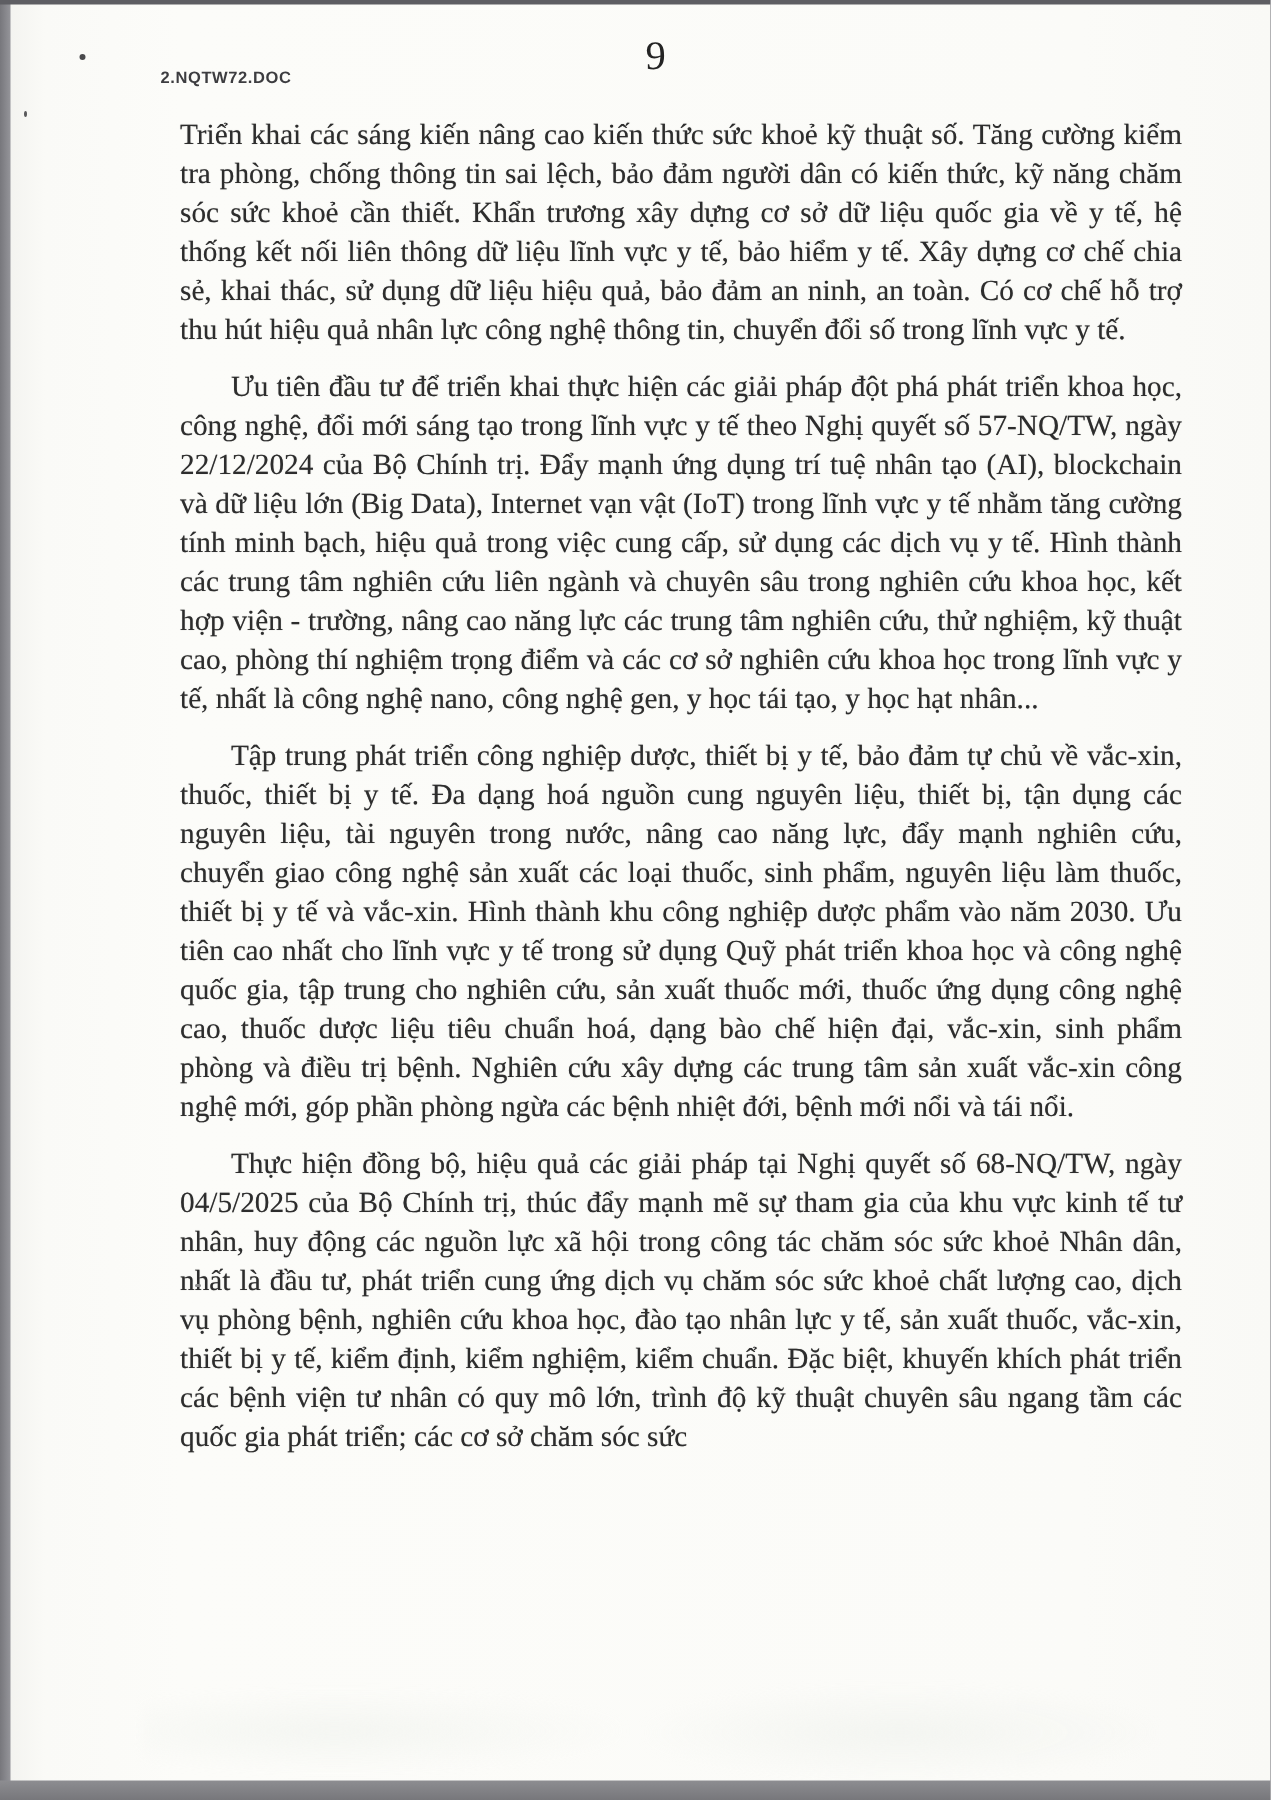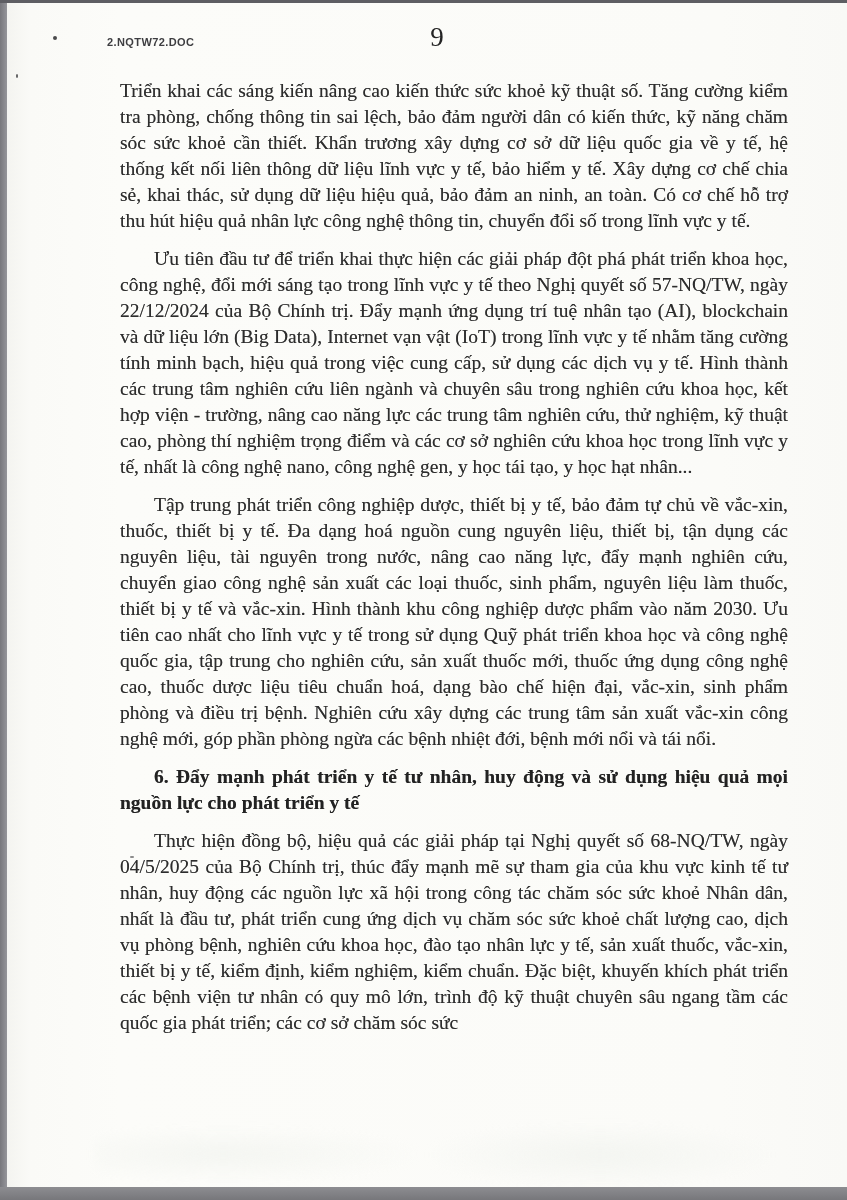--- a/index.html
+++ b/index.html
@@ -14,21 +14,21 @@
     background:linear-gradient(90deg,#f2f2ee 0px,#fafaf7 30px,#fcfcf9 120px,#fbfbf8 720px,#f9f9f6 847px);
   }
   
   .edge-left{position:absolute;left:0;top:0;width:7px;height:1200px;
     background:linear-gradient(90deg,#77777c,#95959a);}
   .edge-top{position:absolute;left:0;top:0;width:847px;height:3px;background:#5e5e63;}
   .edge-bottom{position:absolute;left:0;top:1187px;width:847px;height:13px;
     background:linear-gradient(180deg,#8d8d91,#77777b);}
   
   .doc-label{
-    position:absolute;left:107px;top:36px;
+    position:absolute;left:107px;top:46px;
     font-family:"Liberation Sans","DejaVu Sans",sans-serif;
     font-size:11px;font-weight:700;letter-spacing:.4px;color:#3d3d40;
   }
   .page-num-row{position:absolute;left:103px;top:22px;width:668px;text-align:center;}
   .page-num{font-size:27px;color:#242424;}
   
   .bodytext{position:absolute;left:120px;top:78px;width:668px;color:#2d2d2d;}
   .para{
     margin:0 0 12px 0;
     font-size:19.5px;line-height:26px;
@@ -55,21 +55,20 @@
 
   <span class="doc-label">2.NQTW72.DOC</span>
   <div class="page-num-row">
     <span class="page-num">9</span>
   </div>
 
   <main class="bodytext">
     <p class="para no-indent">Triển khai các sáng kiến nâng cao kiến thức sức khoẻ kỹ thuật số. Tăng cường kiểm tra phòng, chống thông tin sai lệch, bảo đảm người dân có kiến thức, kỹ năng chăm sóc sức khoẻ cần thiết. Khẩn trương xây dựng cơ sở dữ liệu quốc gia về y tế, hệ thống kết nối liên thông dữ liệu lĩnh vực y tế, bảo hiểm y tế. Xây dựng cơ chế chia sẻ, khai thác, sử dụng dữ liệu hiệu quả, bảo đảm an ninh, an toàn. Có cơ chế hỗ trợ thu hút hiệu quả nhân lực công nghệ thông tin, chuyển đổi số trong lĩnh vực y tế.</p>
     <p class="para">Ưu tiên đầu tư để triển khai thực hiện các giải pháp đột phá phát triển khoa học, công nghệ, đổi mới sáng tạo trong lĩnh vực y tế theo Nghị quyết số 57-NQ/TW, ngày 22/12/2024 của Bộ Chính trị. Đẩy mạnh ứng dụng trí tuệ nhân tạo (AI), blockchain và dữ liệu lớn (Big Data), Internet vạn vật (IoT) trong lĩnh vực y tế nhằm tăng cường tính minh bạch, hiệu quả trong việc cung cấp, sử dụng các dịch vụ y tế. Hình thành các trung tâm nghiên cứu liên ngành và chuyên sâu trong nghiên cứu khoa học, kết hợp viện - trường, nâng cao năng lực các trung tâm nghiên cứu, thử nghiệm, kỹ thuật cao, phòng thí nghiệm trọng điểm và các cơ sở nghiên cứu khoa học trong lĩnh vực y tế, nhất là công nghệ nano, công nghệ gen, y học tái tạo, y học hạt nhân...</p>
     <p class="para">Tập trung phát triển công nghiệp dược, thiết bị y tế, bảo đảm tự chủ về vắc-xin, thuốc, thiết bị y tế. Đa dạng hoá nguồn cung nguyên liệu, thiết bị, tận dụng các nguyên liệu, tài nguyên trong nước, nâng cao năng lực, đẩy mạnh nghiên cứu, chuyển giao công nghệ sản xuất các loại thuốc, sinh phẩm, nguyên liệu làm thuốc, thiết bị y tế và vắc-xin. Hình thành khu công nghiệp dược phẩm vào năm 2030. Ưu tiên cao nhất cho lĩnh vực y tế trong sử dụng Quỹ phát triển khoa học và công nghệ quốc gia, tập trung cho nghiên cứu, sản xuất thuốc mới, thuốc ứng dụng công nghệ cao, thuốc dược liệu tiêu chuẩn hoá, dạng bào chế hiện đại, vắc-xin, sinh phẩm phòng và điều trị bệnh. Nghiên cứu xây dựng các trung tâm sản xuất vắc-xin công nghệ mới, góp phần phòng ngừa các bệnh nhiệt đới, bệnh mới nổi và tái nổi.</p>
-    <p class="para heading">6. Đẩy mạnh phát triển y tế tư nhân, huy động và sử dụng hiệu quả mọi nguồn lực cho phát triển y tế</p>
     <p class="para">Thực hiện đồng bộ, hiệu quả các giải pháp tại Nghị quyết số 68-NQ/TW, ngày 04/5/2025 của Bộ Chính trị, thúc đẩy mạnh mẽ sự tham gia của khu vực kinh tế tư nhân, huy động các nguồn lực xã hội trong công tác chăm sóc sức khoẻ Nhân dân, nhất là đầu tư, phát triển cung ứng dịch vụ chăm sóc sức khoẻ chất lượng cao, dịch vụ phòng bệnh, nghiên cứu khoa học, đào tạo nhân lực y tế, sản xuất thuốc, vắc-xin, thiết bị y tế, kiểm định, kiểm nghiệm, kiểm chuẩn. Đặc biệt, khuyến khích phát triển các bệnh viện tư nhân có quy mô lớn, trình độ kỹ thuật chuyên sâu ngang tầm các quốc gia phát triển; các cơ sở chăm sóc sức</p>
   </main>
 
   <span class="ghost ghost-a"></span>
   <span class="ghost ghost-b"></span>
   <span class="speck speck-a"></span>
   <span class="speck speck-b"></span>
   <span class="speck speck-c"></span>
 
   <span class="edge-left"></span>

